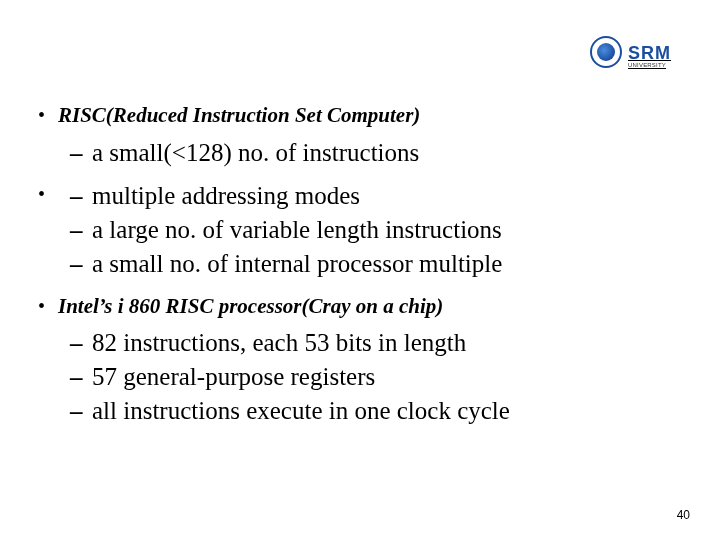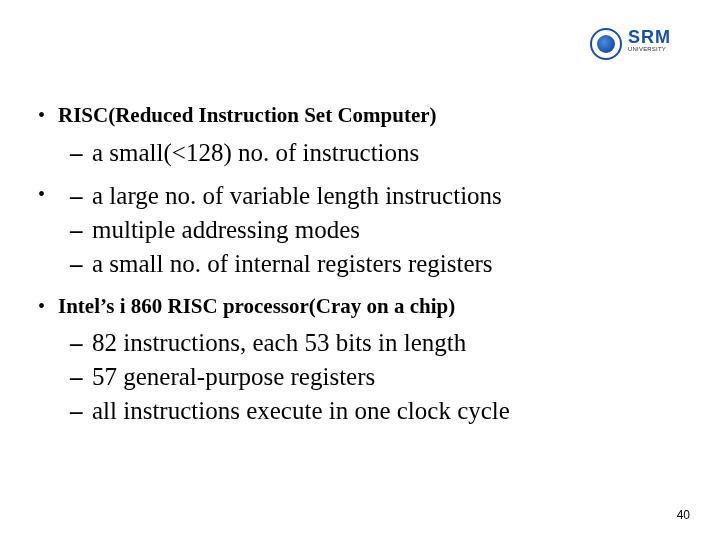--- a/index.html
+++ b/index.html
@@ -19,21 +19,22 @@
     padding: 100px 30px 0 30px;
     position: relative;
   }
   .logo {
     position: absolute;
     top: 28px;
     right: 30px;
     width: 100px;
     height: 40px;
     display: flex;
-    align-items: flex-start;
+    align-items: flex-end;
+    text-decoration: underline;
   }
   .logo-mark {
     width: 28px;
     height: 28px;
     border-radius: 50%;
     border: 2px solid #1a4fa0;
     position: relative;
     flex: 0 0 auto;
   }
   .logo-mark::after {
@@ -74,20 +75,21 @@
   }
   ul.top > li::before {
     content: "•";
     position: absolute;
     left: 8px;
     top: 0;
     font-size: 20px;
   }
   ul.top > li > .head {
     font-weight: 700;
+    font-style: italic;
   }
   ul.sub {
     list-style: none;
     margin: 4px 0 10px 0;
     padding: 0;
   }
   ul.sub > li {
     position: relative;
     padding-left: 34px;
     font-size: 25px;
@@ -124,23 +126,23 @@
 
   <ul class="top">
     <li>
       <span class="head">RISC(Reduced Instruction Set Computer)</span>
       <ul class="sub">
         <li>a small(&lt;128) no. of instructions</li>
       </ul>
     </li>
     <li>
       <ul class="sub">
+        <li>multiple addressing modes</li>
         <li>a large no. of variable length instructions</li>
-        <li>multiple addressing modes</li>
-        <li>a small no. of internal registers registers</li>
+        <li>a small no. of internal processor multiple</li>
       </ul>
     </li>
     <li>
       <span class="head">Intel’s i 860 RISC processor(Cray on a chip)</span>
       <ul class="sub">
         <li>82 instructions, each 53 bits in length</li>
         <li>57 general-purpose registers</li>
         <li>all instructions execute in one clock cycle</li>
       </ul>
     </li>

